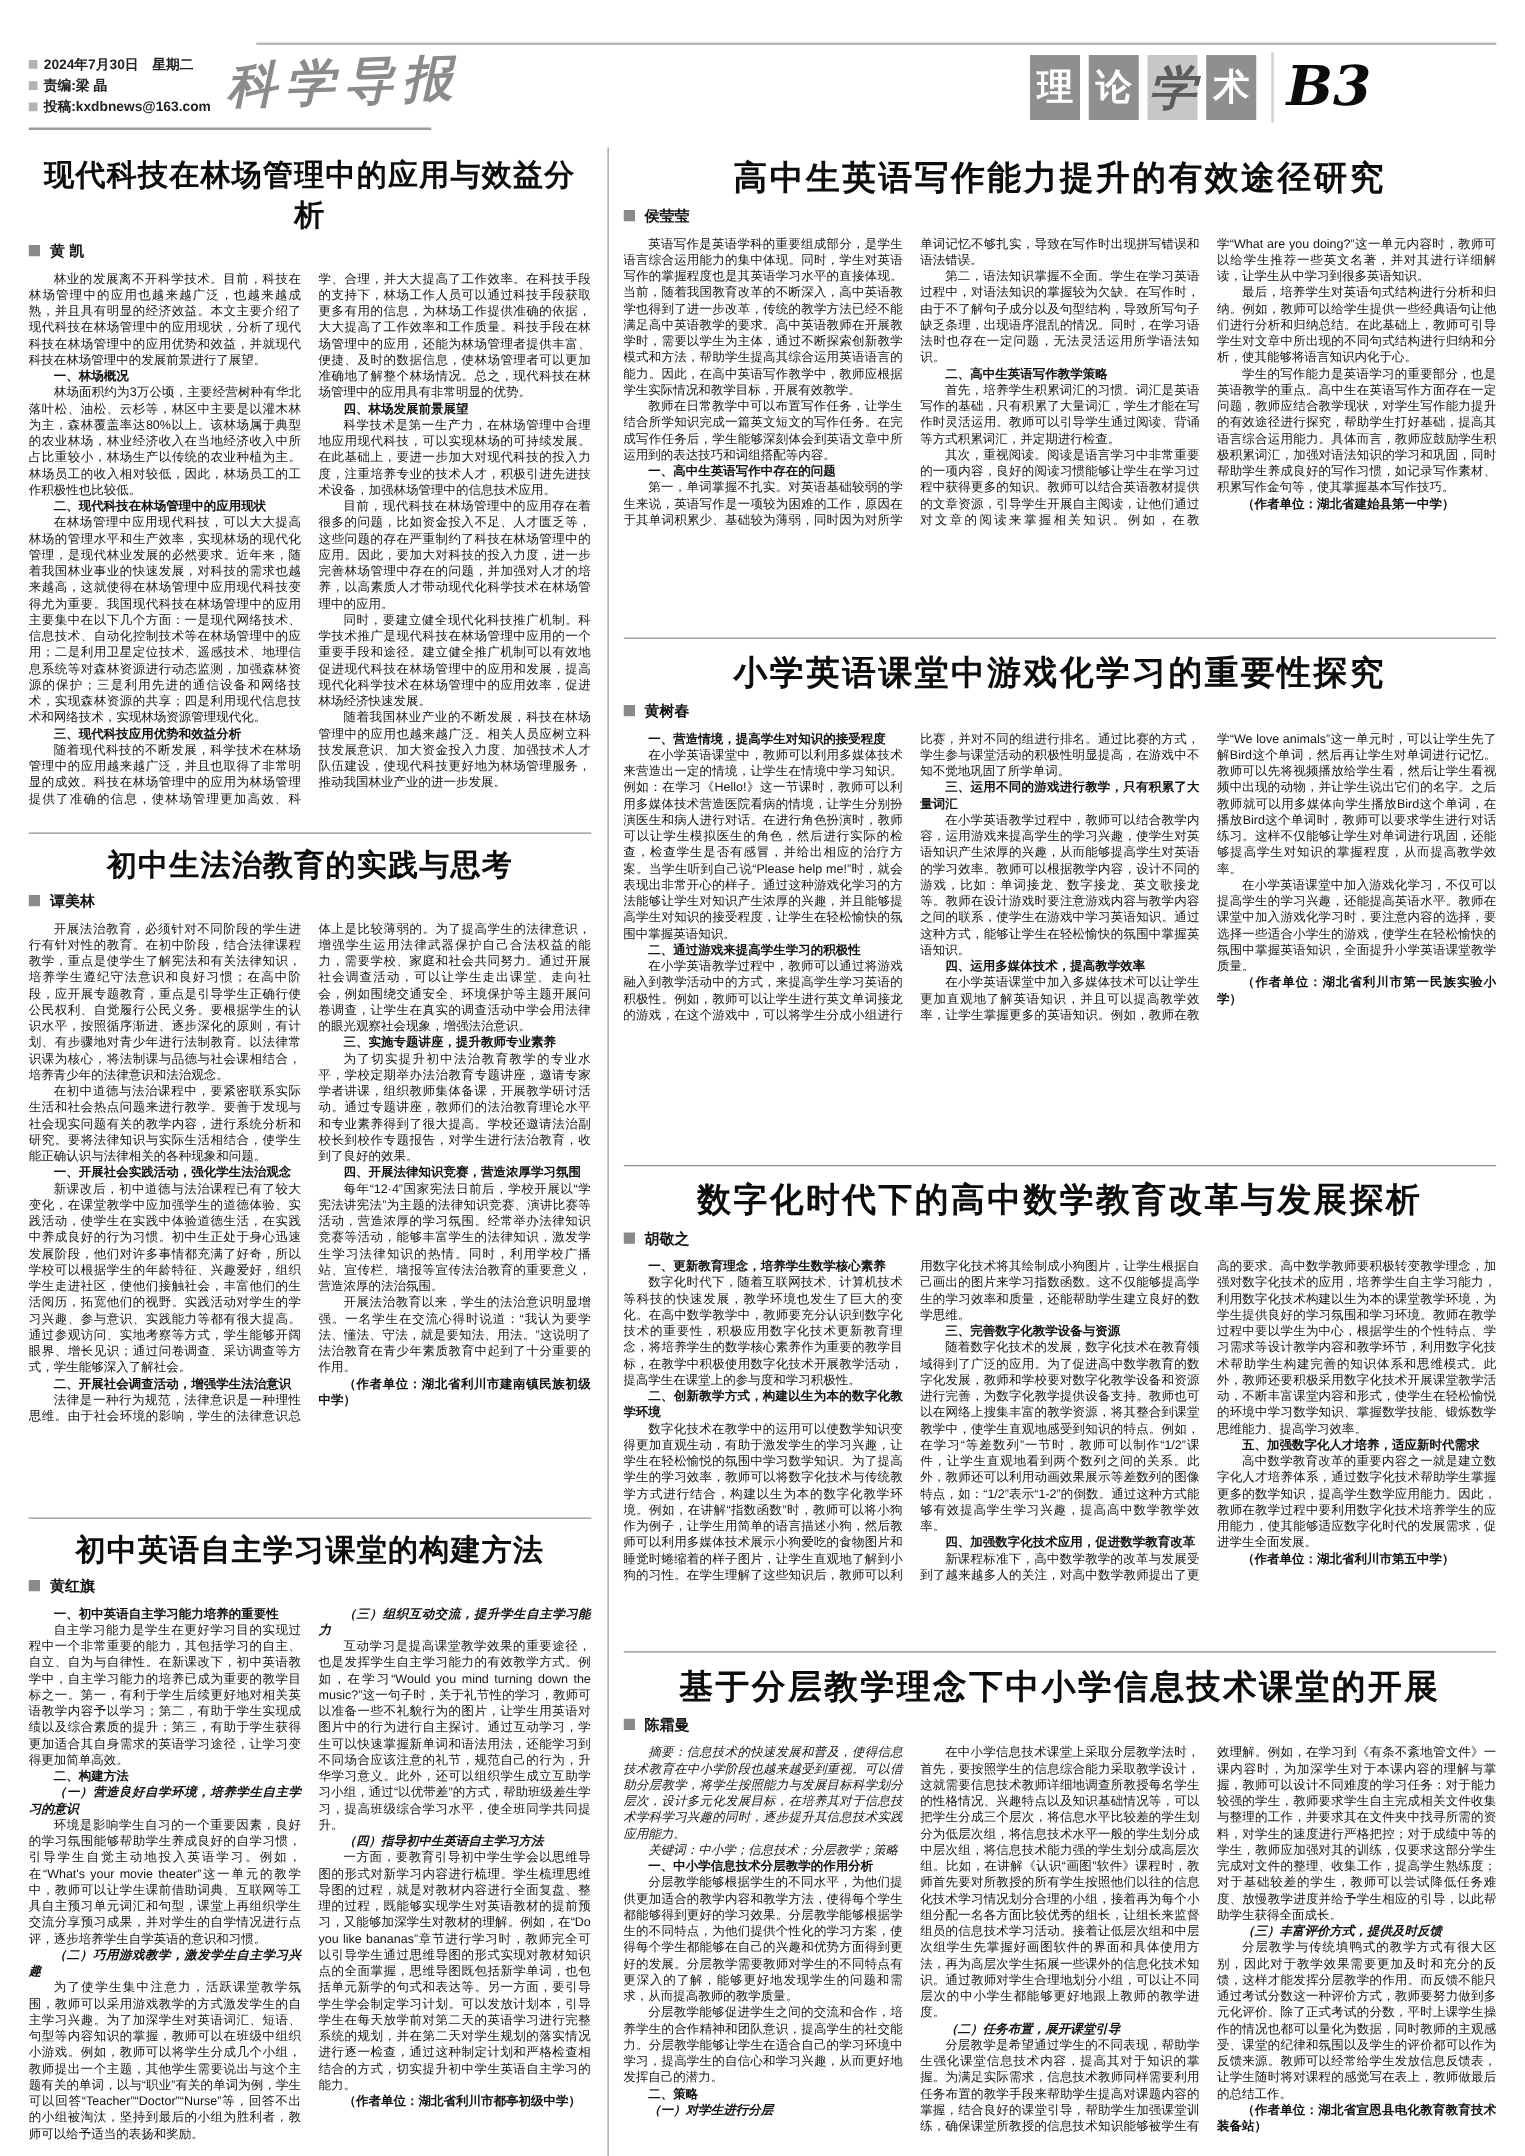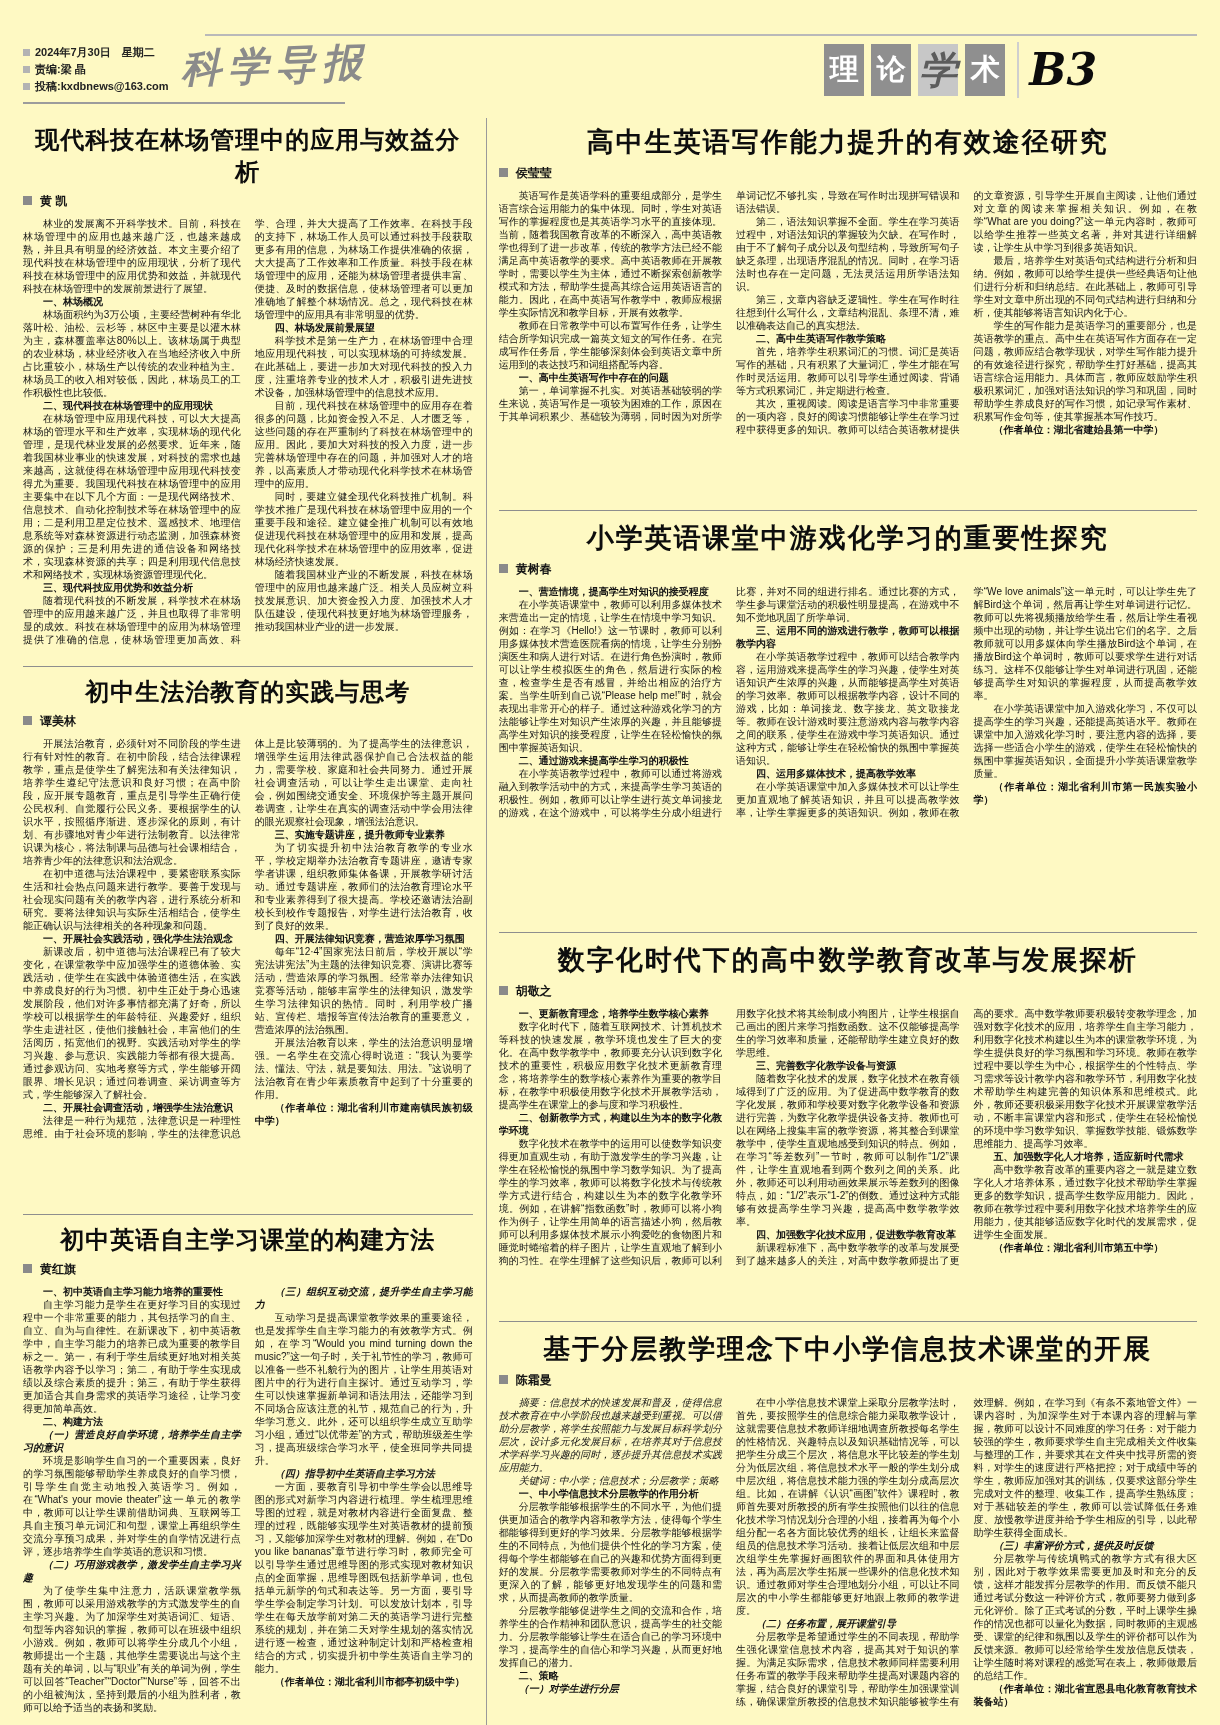--- a/index.html
+++ b/index.html
@@ -1,16 +1,16 @@
 <!DOCTYPE html>
 <html><head>
 <meta charset="utf-8">
 <style>
   html,body{margin:0;padding:0;background:#e8e8e8;}
-  .page{width:1220px;height:1725px;margin:0 auto;background:#fef9c3;position:relative;
+  .page{width:1220px;height:1725px;margin:0 auto;background:#ffffff;position:relative;
         font-family:"Liberation Sans",sans-serif;color:#141414;overflow:hidden;}
   
   .header{position:relative;height:96px;margin:16px 23px 0;}
   .top-rule{position:absolute;left:182px;right:0;top:18px;border-top:2px solid #b9b9b9;}
   .pub-info{position:absolute;left:0;top:28px;font-size:11px;font-weight:bold;line-height:17px;color:#222;}
   .pub-info .ln{white-space:nowrap;}
   .sq8{display:inline-block;width:7px;height:7px;background:#b3b3b3;margin-right:5px;}
   .pub-underline{position:absolute;left:0;top:86px;width:322px;border-top:2px solid #9c9c9c;}
   .masthead{position:absolute;left:158px;top:22px;font-family:"DejaVu Serif",serif;font-style:italic;
             font-weight:bold;font-size:40px;color:#8b8b8b;letter-spacing:7px;transform:rotate(-2deg);}
@@ -139,39 +139,38 @@
     <div class="col-right">
       <section class="article art-1">
         <h2 class="a-title">高中生英语写作能力提升的有效途径研究</h2>
         <div class="a-byline"><span class="sq"></span><span class="a-author">侯莹莹</span></div>
         <div class="a-body cols3">
             <p class="b-p">英语写作是英语学科的重要组成部分，是学生语言综合运用能力的集中体现。同时，学生对英语写作的掌握程度也是其英语学习水平的直接体现。当前，随着我国教育改革的不断深入，高中英语教学也得到了进一步改革，传统的教学方法已经不能满足高中英语教学的要求。高中英语教师在开展教学时，需要以学生为主体，通过不断探索创新教学模式和方法，帮助学生提高其综合运用英语语言的能力。因此，在高中英语写作教学中，教师应根据学生实际情况和教学目标，开展有效教学。</p>
             <p class="b-p">教师在日常教学中可以布置写作任务，让学生结合所学知识完成一篇英文短文的写作任务。在完成写作任务后，学生能够深刻体会到英语文章中所运用到的表达技巧和词组搭配等内容。</p>
             <p class="b-h">一、高中生英语写作中存在的问题</p>
             <p class="b-p">第一，单词掌握不扎实。对英语基础较弱的学生来说，英语写作是一项较为困难的工作，原因在于其单词积累少、基础较为薄弱，同时因为对所学单词记忆不够扎实，导致在写作时出现拼写错误和语法错误。</p>
             <p class="b-p">第二，语法知识掌握不全面。学生在学习英语过程中，对语法知识的掌握较为欠缺。在写作时，由于不了解句子成分以及句型结构，导致所写句子缺乏条理，出现语序混乱的情况。同时，在学习语法时也存在一定问题，无法灵活运用所学语法知识。</p>
-            <p class="b-p">第三，文章内容缺乏逻辑性。学生在写作时往往想到什么写什么，文章结构混乱、条理不清，难以准确表达自己的真实想法。</p>
             <p class="b-h">二、高中生英语写作教学策略</p>
             <p class="b-p">首先，培养学生积累词汇的习惯。词汇是英语写作的基础，只有积累了大量词汇，学生才能在写作时灵活运用。教师可以引导学生通过阅读、背诵等方式积累词汇，并定期进行检查。</p>
             <p class="b-p">其次，重视阅读。阅读是语言学习中非常重要的一项内容，良好的阅读习惯能够让学生在学习过程中获得更多的知识。教师可以结合英语教材提供的文章资源，引导学生开展自主阅读，让他们通过对文章的阅读来掌握相关知识。例如，在教学“What are you doing?”这一单元内容时，教师可以给学生推荐一些英文名著，并对其进行详细解读，让学生从中学习到很多英语知识。</p>
             <p class="b-p">最后，培养学生对英语句式结构进行分析和归纳。例如，教师可以给学生提供一些经典语句让他们进行分析和归纳总结。在此基础上，教师可引导学生对文章中所出现的不同句式结构进行归纳和分析，使其能够将语言知识内化于心。</p>
             <p class="b-p">学生的写作能力是英语学习的重要部分，也是英语教学的重点。高中生在英语写作方面存在一定问题，教师应结合教学现状，对学生写作能力提升的有效途径进行探究，帮助学生打好基础，提高其语言综合运用能力。具体而言，教师应鼓励学生积极积累词汇，加强对语法知识的学习和巩固，同时帮助学生养成良好的写作习惯，如记录写作素材、积累写作金句等，使其掌握基本写作技巧。</p>
             <p class="b-attr">（作者单位：湖北省建始县第一中学）</p>
           </div>
       </section>
       <hr class="h-rule">
       <section class="article art-2">
         <h2 class="a-title">小学英语课堂中游戏化学习的重要性探究</h2>
         <div class="a-byline"><span class="sq"></span><span class="a-author">黄树春</span></div>
         <div class="a-body cols3">
             <p class="b-h">一、营造情境，提高学生对知识的接受程度</p>
             <p class="b-p">在小学英语课堂中，教师可以利用多媒体技术来营造出一定的情境，让学生在情境中学习知识。例如：在学习《Hello!》这一节课时，教师可以利用多媒体技术营造医院看病的情境，让学生分别扮演医生和病人进行对话。在进行角色扮演时，教师可以让学生模拟医生的角色，然后进行实际的检查，检查学生是否有感冒，并给出相应的治疗方案。当学生听到自己说“Please help me!”时，就会表现出非常开心的样子。通过这种游戏化学习的方法能够让学生对知识产生浓厚的兴趣，并且能够提高学生对知识的接受程度，让学生在轻松愉快的氛围中掌握英语知识。</p>
             <p class="b-h">二、通过游戏来提高学生学习的积极性</p>
             <p class="b-p">在小学英语教学过程中，教师可以通过将游戏融入到教学活动中的方式，来提高学生学习英语的积极性。例如，教师可以让学生进行英文单词接龙的游戏，在这个游戏中，可以将学生分成小组进行比赛，并对不同的组进行排名。通过比赛的方式，学生参与课堂活动的积极性明显提高，在游戏中不知不觉地巩固了所学单词。</p>
-            <p class="b-h">三、运用不同的游戏进行教学，教师可以根据教学内容</p>
+            <p class="b-h">三、运用不同的游戏进行教学，只有积累了大量词汇</p>
             <p class="b-p">在小学英语教学过程中，教师可以结合教学内容，运用游戏来提高学生的学习兴趣，使学生对英语知识产生浓厚的兴趣，从而能够提高学生对英语的学习效率。教师可以根据教学内容，设计不同的游戏，比如：单词接龙、数字接龙、英文歌接龙等。教师在设计游戏时要注意游戏内容与教学内容之间的联系，使学生在游戏中学习英语知识。通过这种方式，能够让学生在轻松愉快的氛围中掌握英语知识。</p>
             <p class="b-h">四、运用多媒体技术，提高教学效率</p>
             <p class="b-p">在小学英语课堂中加入多媒体技术可以让学生更加直观地了解英语知识，并且可以提高教学效率，让学生掌握更多的英语知识。例如，教师在教学“We love animals”这一单元时，可以让学生先了解Bird这个单词，然后再让学生对单词进行记忆。教师可以先将视频播放给学生看，然后让学生看视频中出现的动物，并让学生说出它们的名字。之后教师就可以用多媒体向学生播放Bird这个单词，在播放Bird这个单词时，教师可以要求学生进行对话练习。这样不仅能够让学生对单词进行巩固，还能够提高学生对知识的掌握程度，从而提高教学效率。</p>
             <p class="b-p">在小学英语课堂中加入游戏化学习，不仅可以提高学生的学习兴趣，还能提高英语水平。教师在课堂中加入游戏化学习时，要注意内容的选择，要选择一些适合小学生的游戏，使学生在轻松愉快的氛围中掌握英语知识，全面提升小学英语课堂教学质量。</p>
             <p class="b-attr">（作者单位：湖北省利川市第一民族实验小学）</p>
           </div>
       </section>
       <hr class="h-rule">
       <section class="article art-5">
         <h2 class="a-title">数字化时代下的高中数学教育改革与发展探析</h2>

